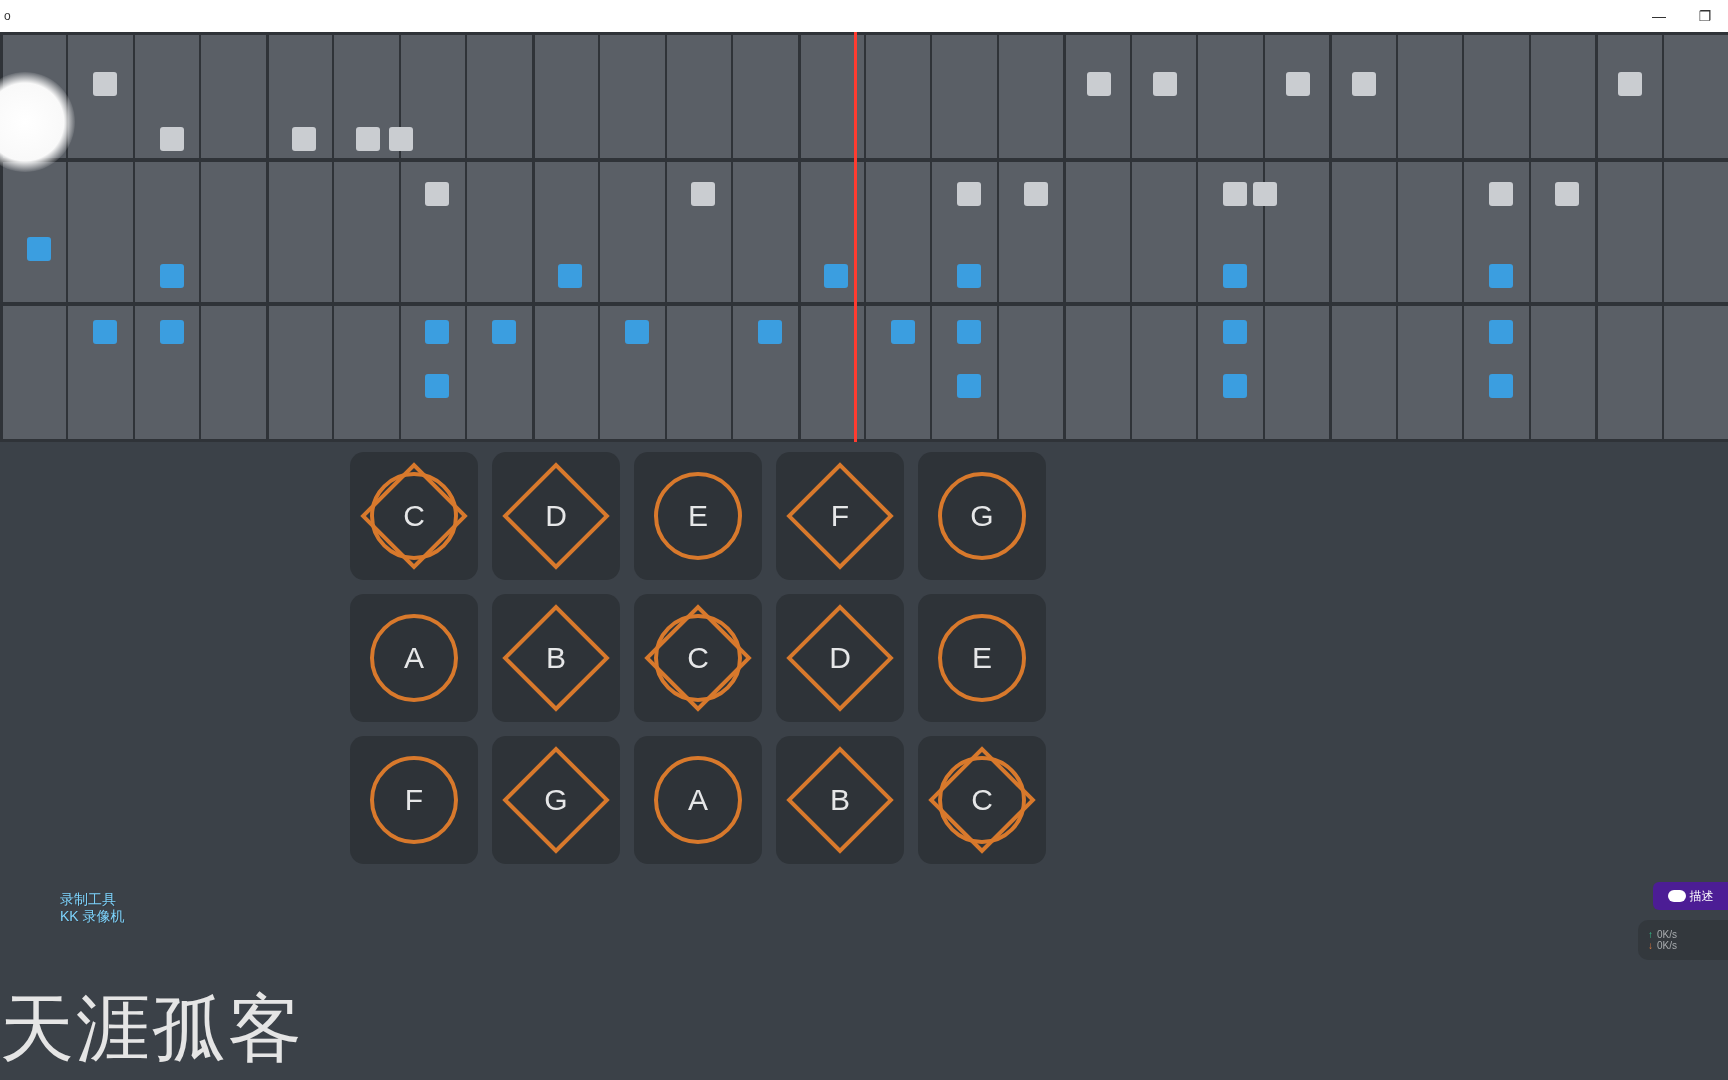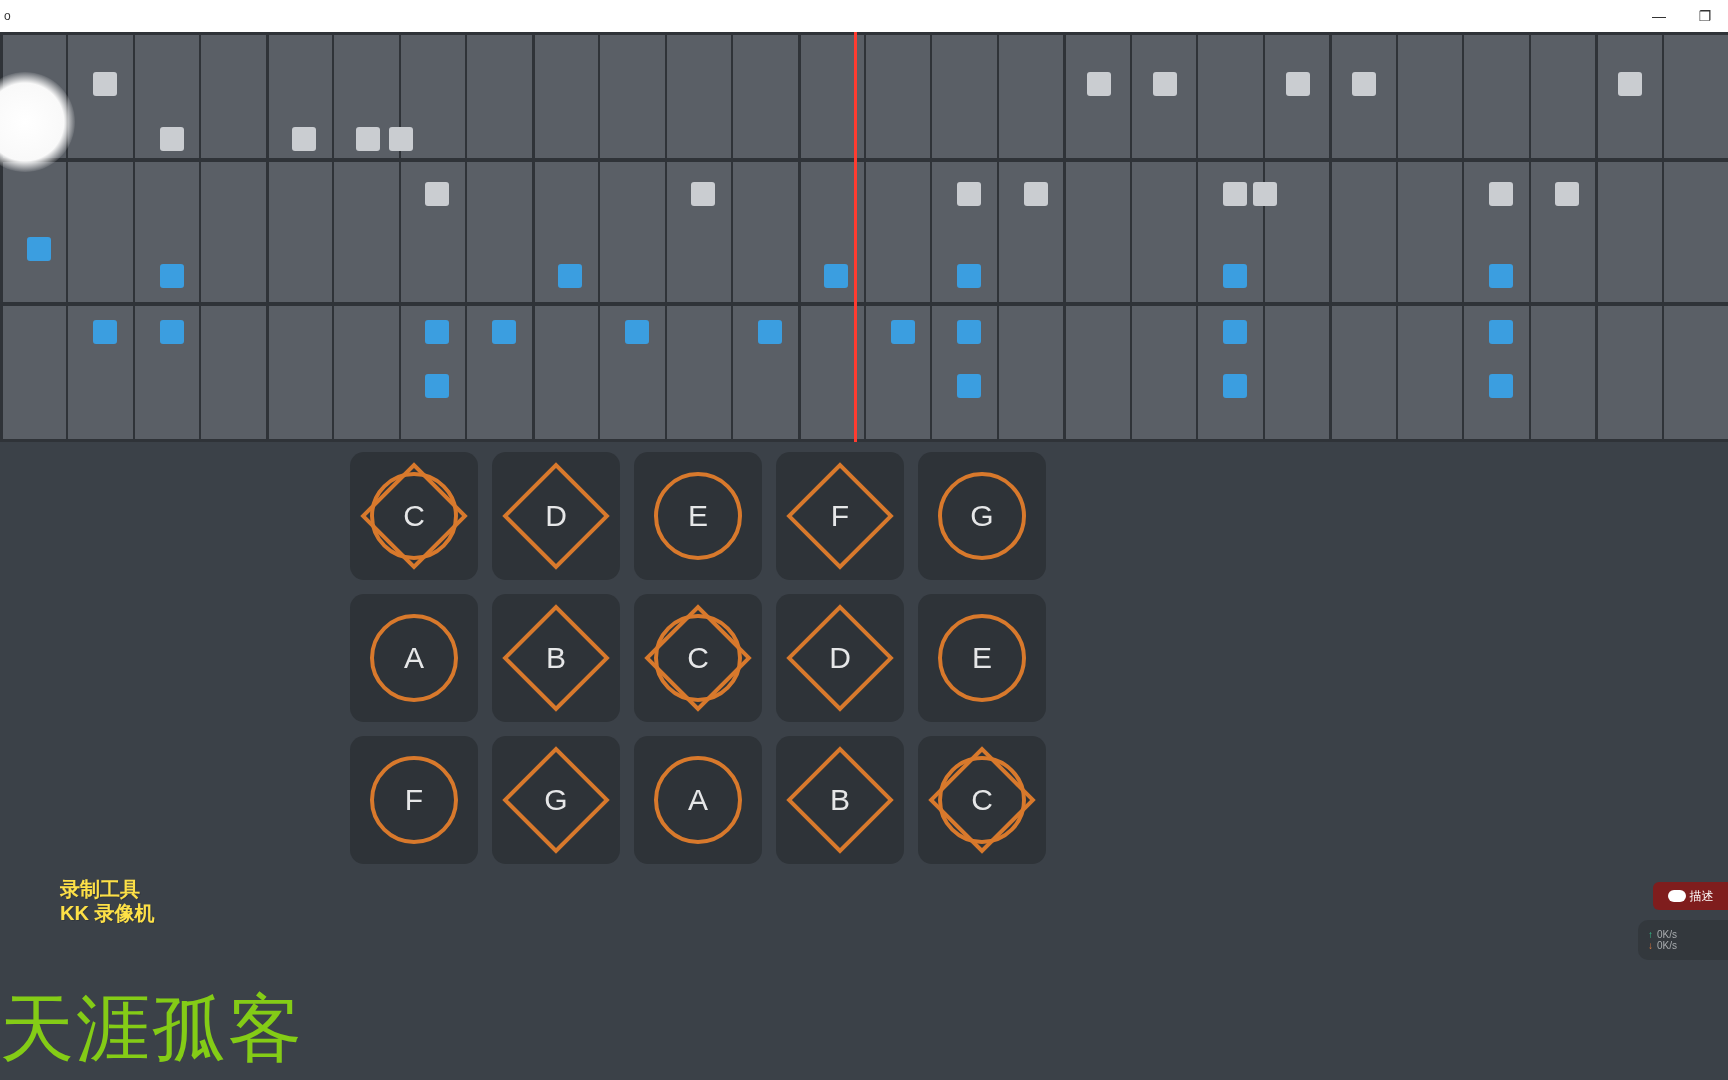--- a/index.html
+++ b/index.html
@@ -109,27 +109,27 @@
     left: 0;
     bottom: 160px;
     color: #c0c4c8;
     font-size: 26px;
     line-height: 1.28;
   }
   .info.recorder {
     position:absolute;
     left:60px;
     bottom:155px;
-     color:#fde047; font-size:20px; line-height:1.2; text-shadow:1px 1px 0 rgba(0,0,0,.15);font-weight:bold;    
+     color:#7dd3fc; font-size:14px; line-height:1.2; text-shadow:1px 1px 0 rgba(0,0,0,.15);    
   }
   .banner {
     position: absolute;
     left: 0;
     bottom: 0;
-    color: #84cc16;
+    color: #e5e5e5;
     font-size: 74px;
     letter-spacing: 2px;
     font-family: "Microsoft YaHei", sans-serif;
     margin-top: 32px;
   }
 
   .pads {
     position: absolute;
     left: 350px;
     top: 10px;
@@ -155,21 +155,21 @@
     color: #e6e7e8;
     font-size: 30px;
   }
 
   .netwidget {
     position: absolute;
     right: 0;
     bottom: 170px;
     width: 75px;
     height: 28px;
-    background: #7f1d1d;
+    background: #4c1d95;
     border-radius: 6px 0 0 6px;
     display:flex;align-items:center;justify-content:center;
     color:#fff;font-size:12px;
   }
   .netwidget .cloud { width:18px;height:12px;background:#fff;border-radius:6px; margin-right:4px;}
   .speedwidget {
     position:absolute;
     right:0; bottom:120px;
     width:90px;height:40px;
     background:#33383d;border-radius:10px 0 0 10px;

